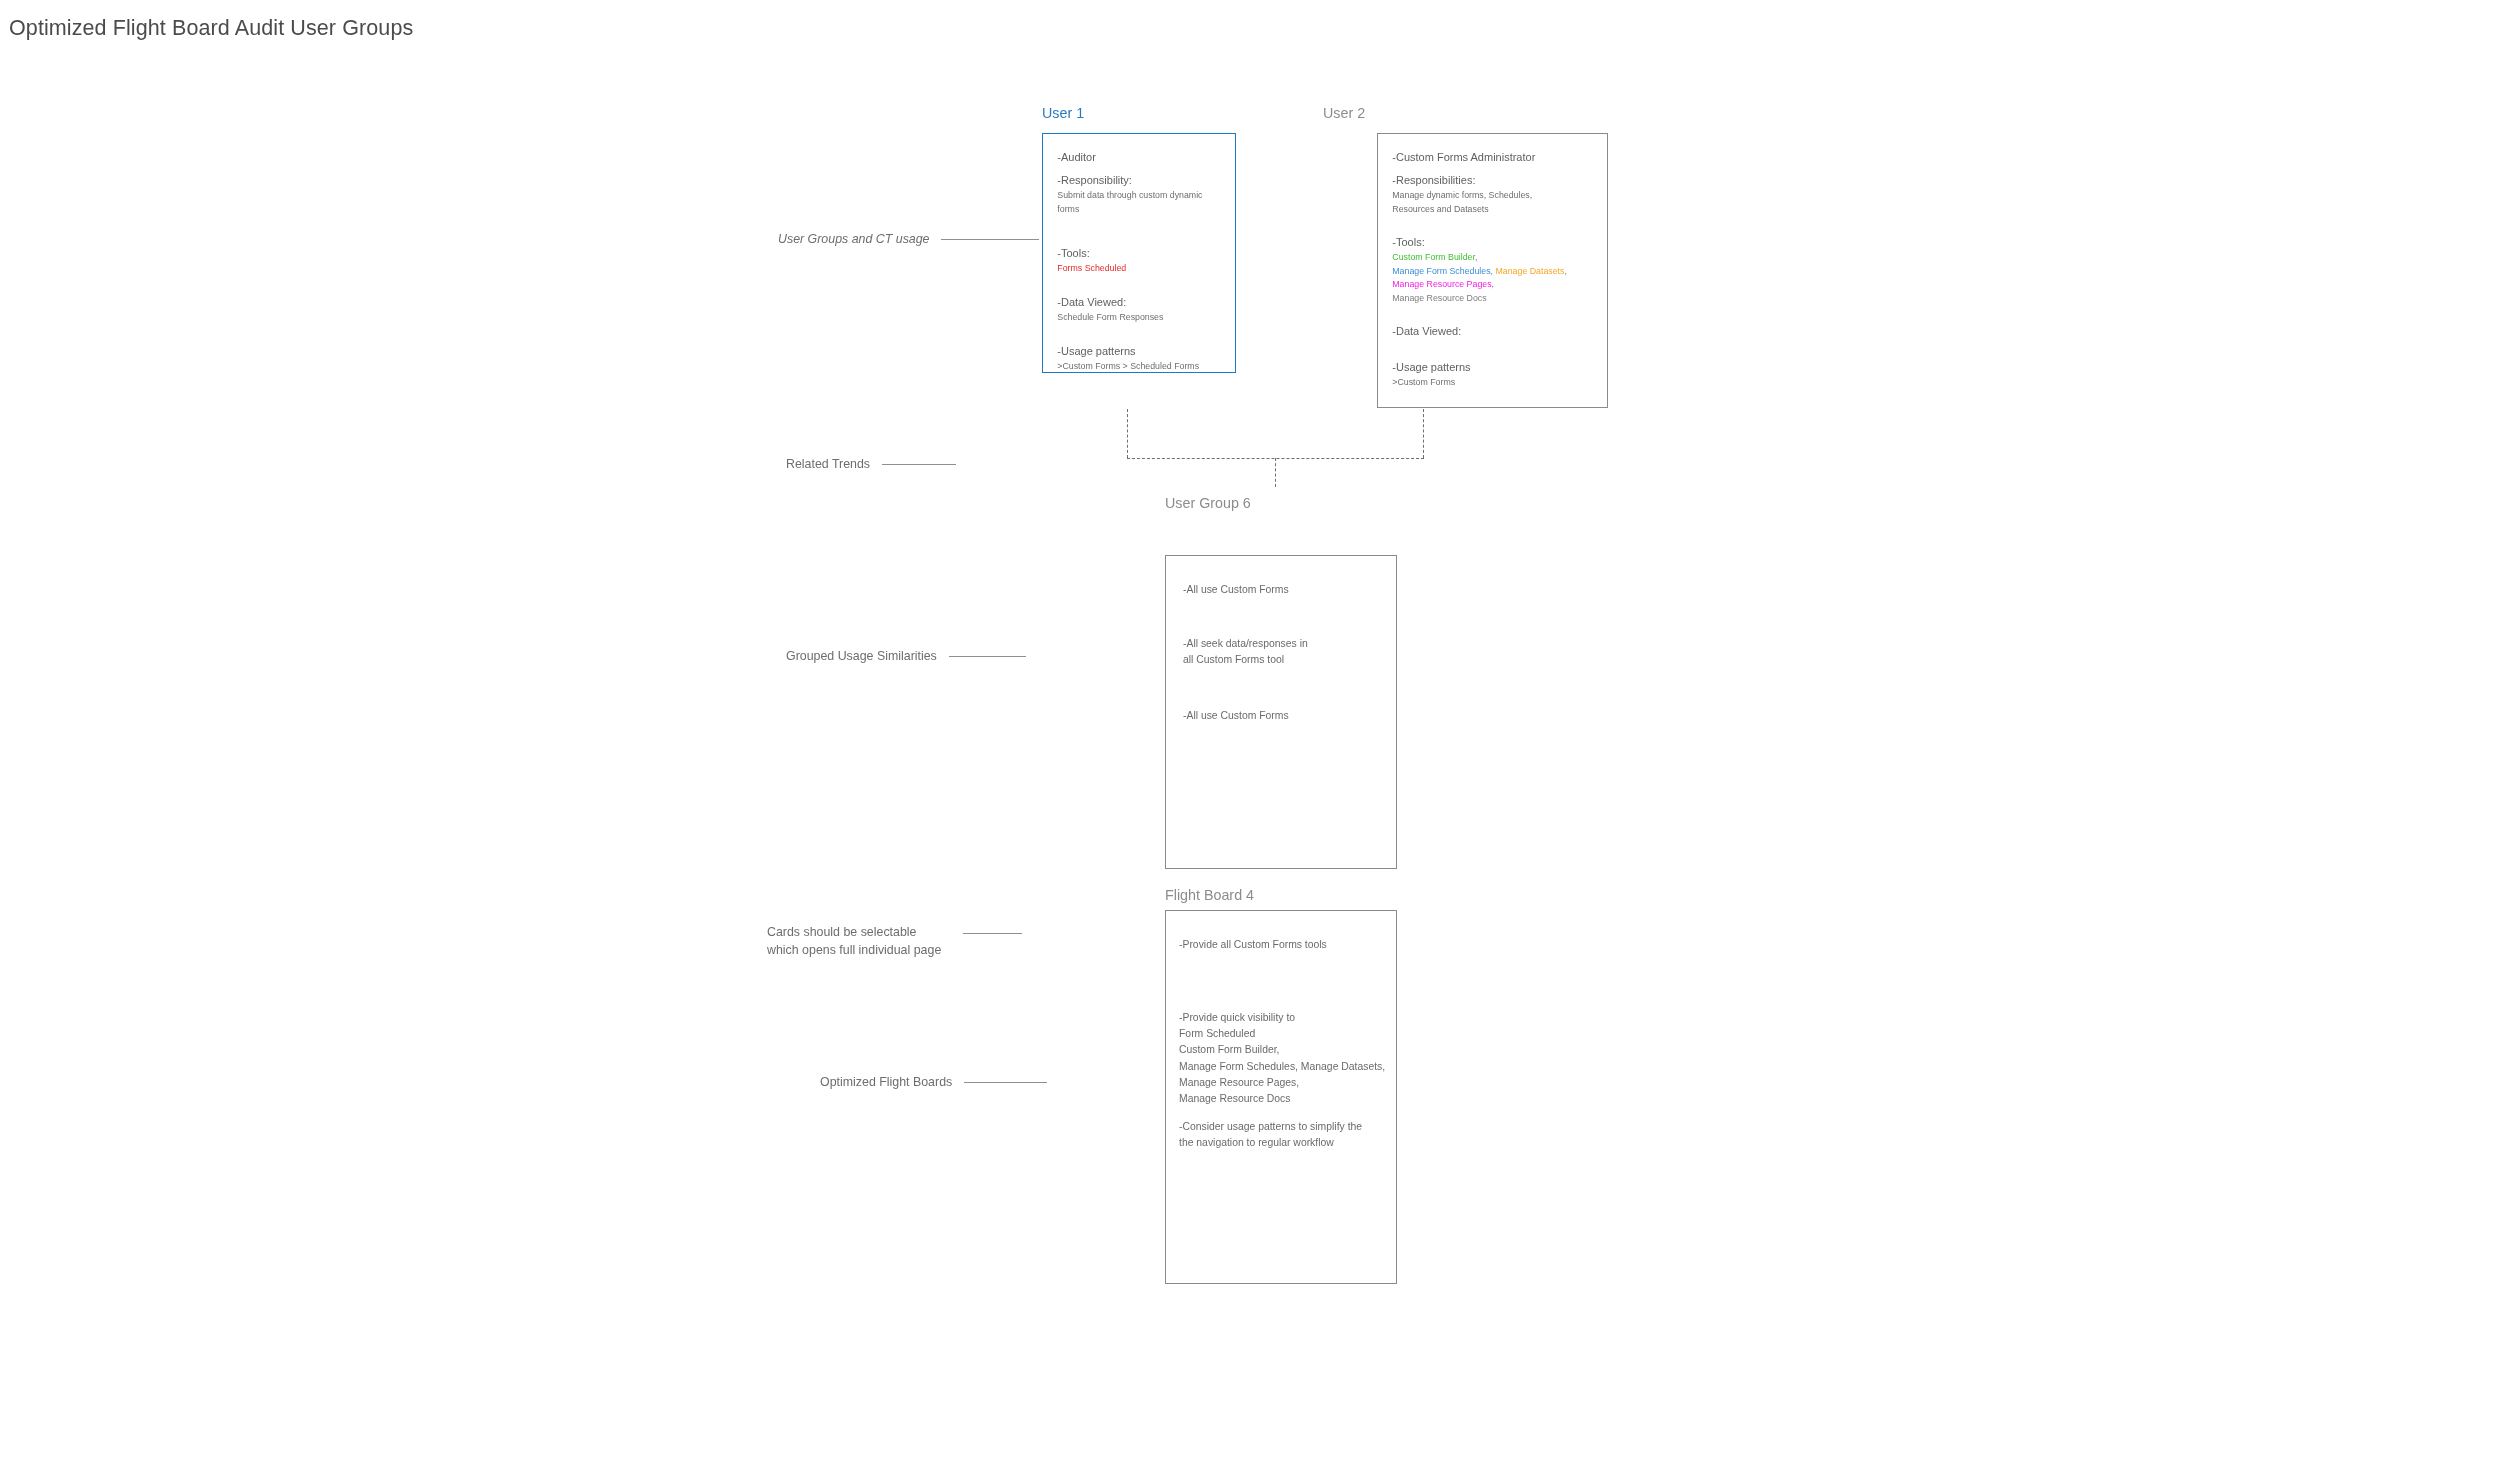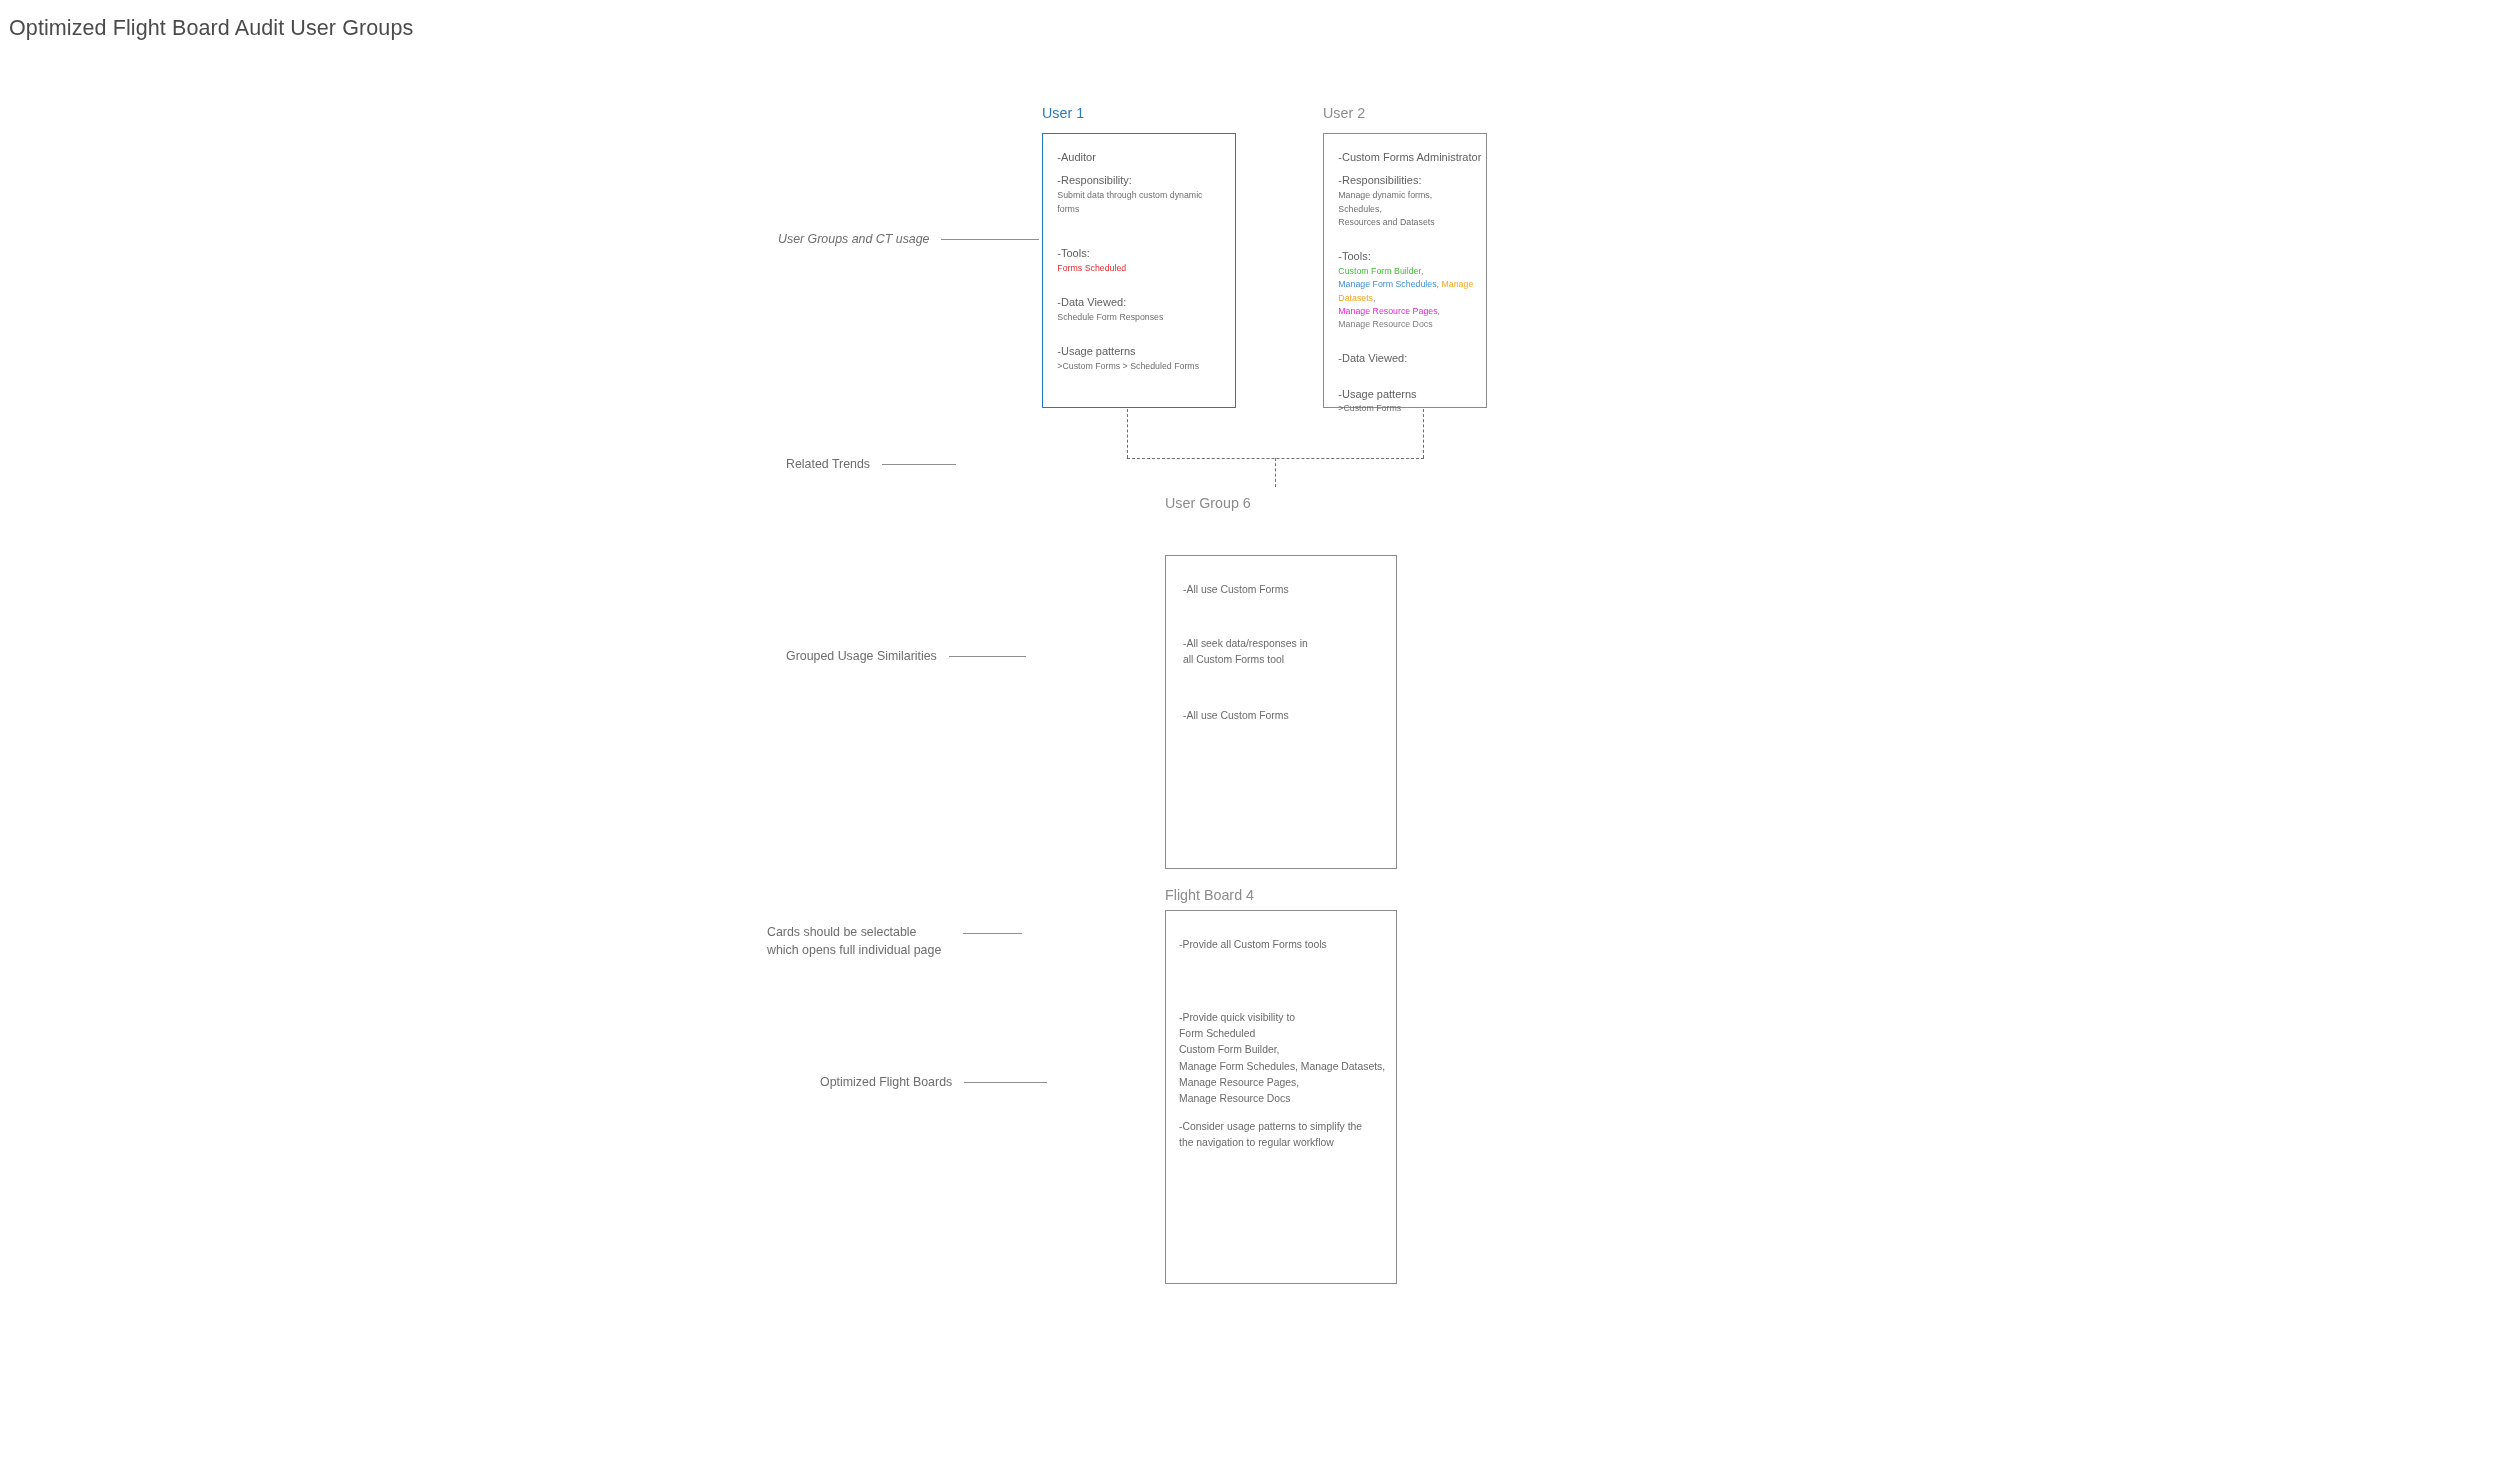--- a/index.html
+++ b/index.html
@@ -151,21 +151,21 @@
     <div class="annot-rule" style="width:59px; margin-top:9px; margin-left:22px;"></div>
   </div>
 
   <div class="annot" style="left:820px; top:1074px;">
     <div class="annot-text">Optimized Flight Boards</div>
     <div class="annot-rule" style="width:83px;"></div>
   </div>
 
   <div class="card-title accent" style="left:1042px; top:105px; width:181px;">User 1</div>
 
-  <div class="card accent" style="left:1042px; top:133px; width:194px; height:275px;">
+  <div class="card accent" style="left:1042px; top:133px; width:194px; height:240px;">
     <div class="card-body">
 
       <div class="blk">
         <div class="hd">-Auditor</div>
       </div>
 
       <div class="gap-sm"></div>
 
       <div class="blk">
         <div class="hd">-Responsibility:</div>
@@ -191,21 +191,21 @@
       <div class="blk">
         <div class="hd">-Usage patterns</div>
         <div class="sub">&gt;Custom Forms &gt; Scheduled Forms</div>
       </div>
 
     </div>
   </div>
 
   <div class="card-title" style="left:1323px; top:105px; width:182px;">User 2</div>
 
-  <div class="card" style="left:1323px; top:133px; width:164px; height:275px;">
+  <div class="card" style="left:1377px; top:133px; width:231px; height:275px;">
     <div class="card-body">
 
       <div class="blk">
         <div class="hd">-Custom Forms Administrator</div>
       </div>
 
       <div class="gap-sm"></div>
 
       <div class="blk">
         <div class="hd">-Responsibilities:</div>

